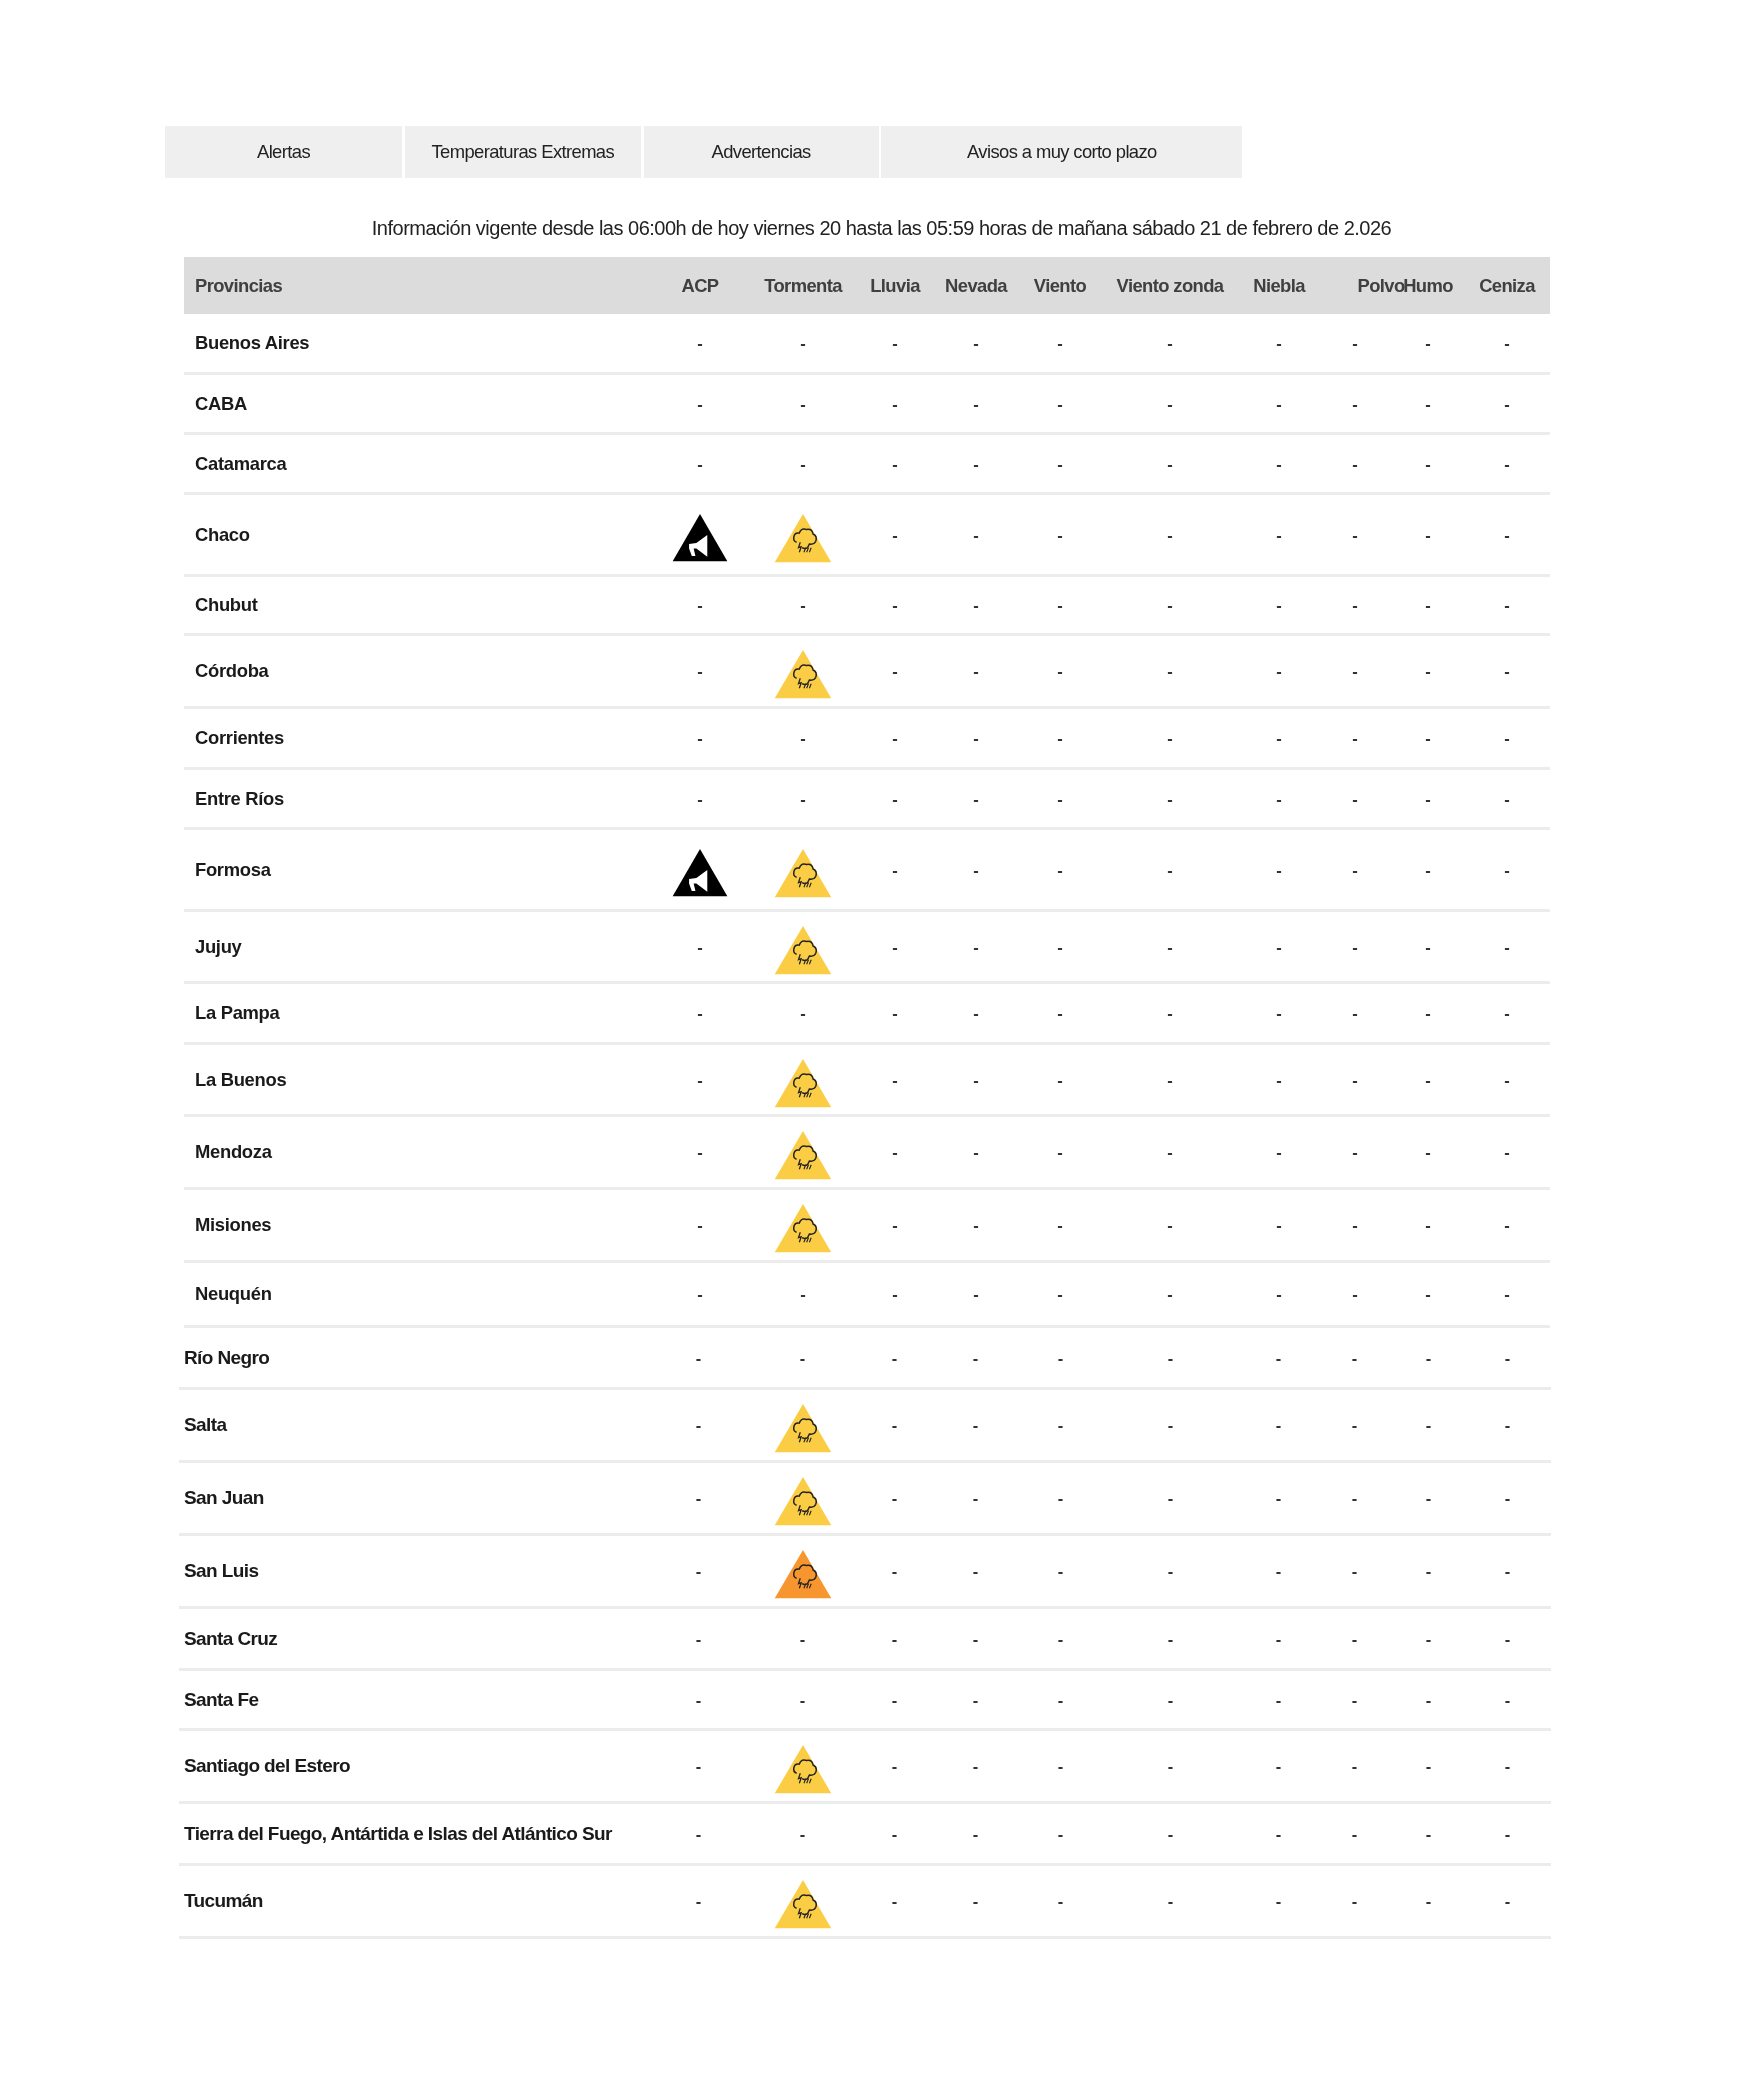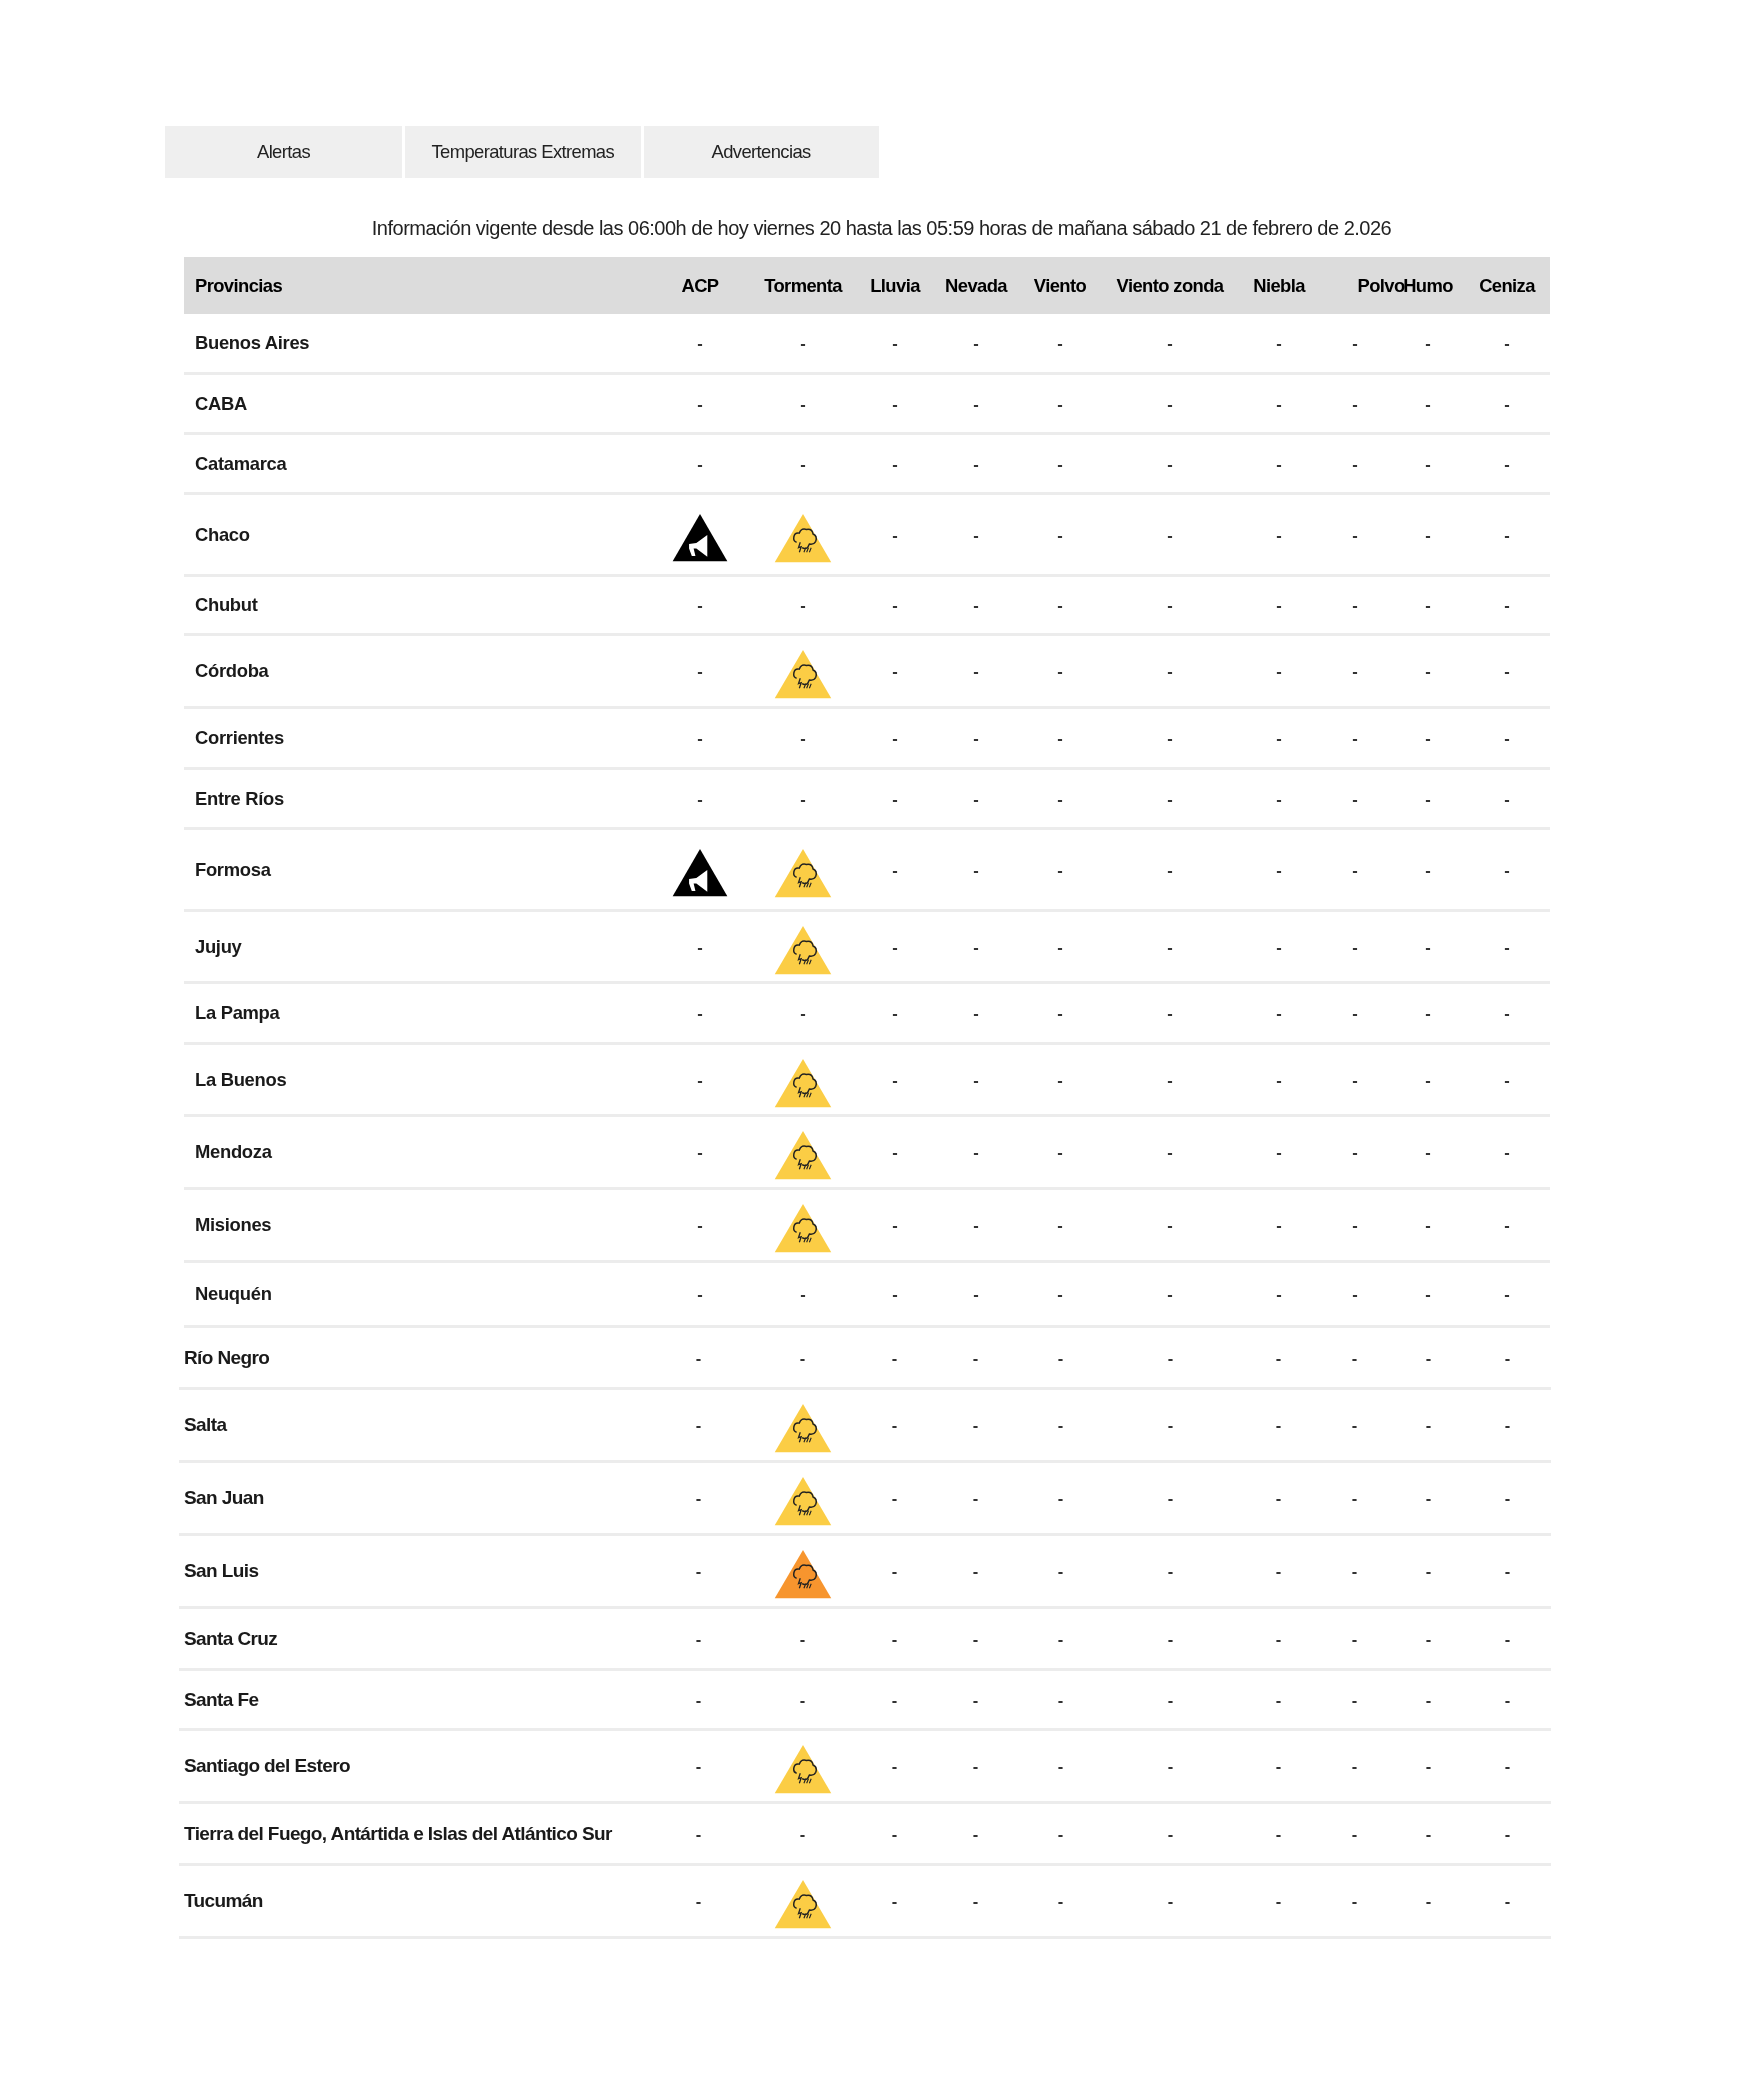--- a/index.html
+++ b/index.html
@@ -4,37 +4,38 @@
 <style>
   html, body { margin: 0; padding: 0; background: #ffffff; }
   body { width: 1763px; height: 2097px; position: relative; font-family: "Liberation Sans", sans-serif; color: #1a1a1a; overflow: hidden; }
   .tabs { position: absolute; left: 165px; top: 126px; width: 1438px; height: 52px; display: flex; }
   .tab { height: 52px; background: #efefef; display: flex; align-items: center; justify-content: center; font-size: 18.4px; color: #222; letter-spacing: -0.6px; cursor: pointer; box-sizing: border-box; }
   .tab + .tab { margin-left: 2.8px; }
   .tab.active { background: #0a84d8; color: #ffffff; font-weight: bold; }
   .info { position: absolute; left: 0; width: 1763px; top: 217px; text-align: center; font-size: 20px; color: #222; letter-spacing: -0.5px; }
   .table { position: absolute; left: 184px; top: 257px; width: 1366px; }
   .thead { position: relative; height: 57px; background: #dcdcdc; }
-  .th { position: absolute; top: 0; height: 54px; line-height: 57px; font-size: 18.4px; font-weight: bold; color: #000000; letter-spacing: -0.6px; white-space: nowrap; transform: translateX(-50%); }
+  .th { position: absolute; top: 0; height: 54px; line-height: 57px; font-size: 18.4px; font-weight: bold; color: #404040; letter-spacing: -0.6px; white-space: nowrap; transform: translateX(-50%); }
   .th.prov { left: 11px; transform: none; }
   .row { position: relative; border-bottom: 3.7px solid #ececec; box-sizing: border-box; }
   .row.lower { margin-left: -5.5px; width: 1372px; }
   .cell-name { position: absolute; left: 11px; top: 50%; transform: translateY(-50%); font-size: 18.4px; font-weight: bold; color: #1a1a1a; letter-spacing: -0.3px; white-space: nowrap; }
   .row.lower .cell-name { left: 5.5px; font-size: 19px; letter-spacing: -0.6px; }
   .cell { position: absolute; top: 50%; transform: translate(-50%, -50%); font-size: 16.5px; font-weight: bold; color: #333; }
   .icon { position: absolute; top: 50%; transform: translate(-50%, -45%); width: 62px; height: 53px; }
   .icon svg { width: 62px; height: 53px; display: block; }
 </style>
 </head>
 <body>
 
 <div class="tabs">
   <div class="tab" style="width:237px">Alertas</div>
   <div class="tab" style="width:236px">Temperaturas Extremas</div>
   <div class="tab" style="width:235px">Advertencias</div>
+  <div class="tab" style="width:361px">Avisos a muy corto plazo</div>
 </div>
 
 <div class="info">Información vigente desde las 06:00h de hoy viernes 20 hasta las 05:59 horas de mañana sábado 21 de febrero de 2.026</div>
 
 <div class="table">
   <div class="thead">
     <div class="th prov">Provincias</div>
     <div class="th" style="left:516px">ACP</div>
     <div class="th" style="left:619px">Tormenta</div>
     <div class="th" style="left:711px">Lluvia</div>

